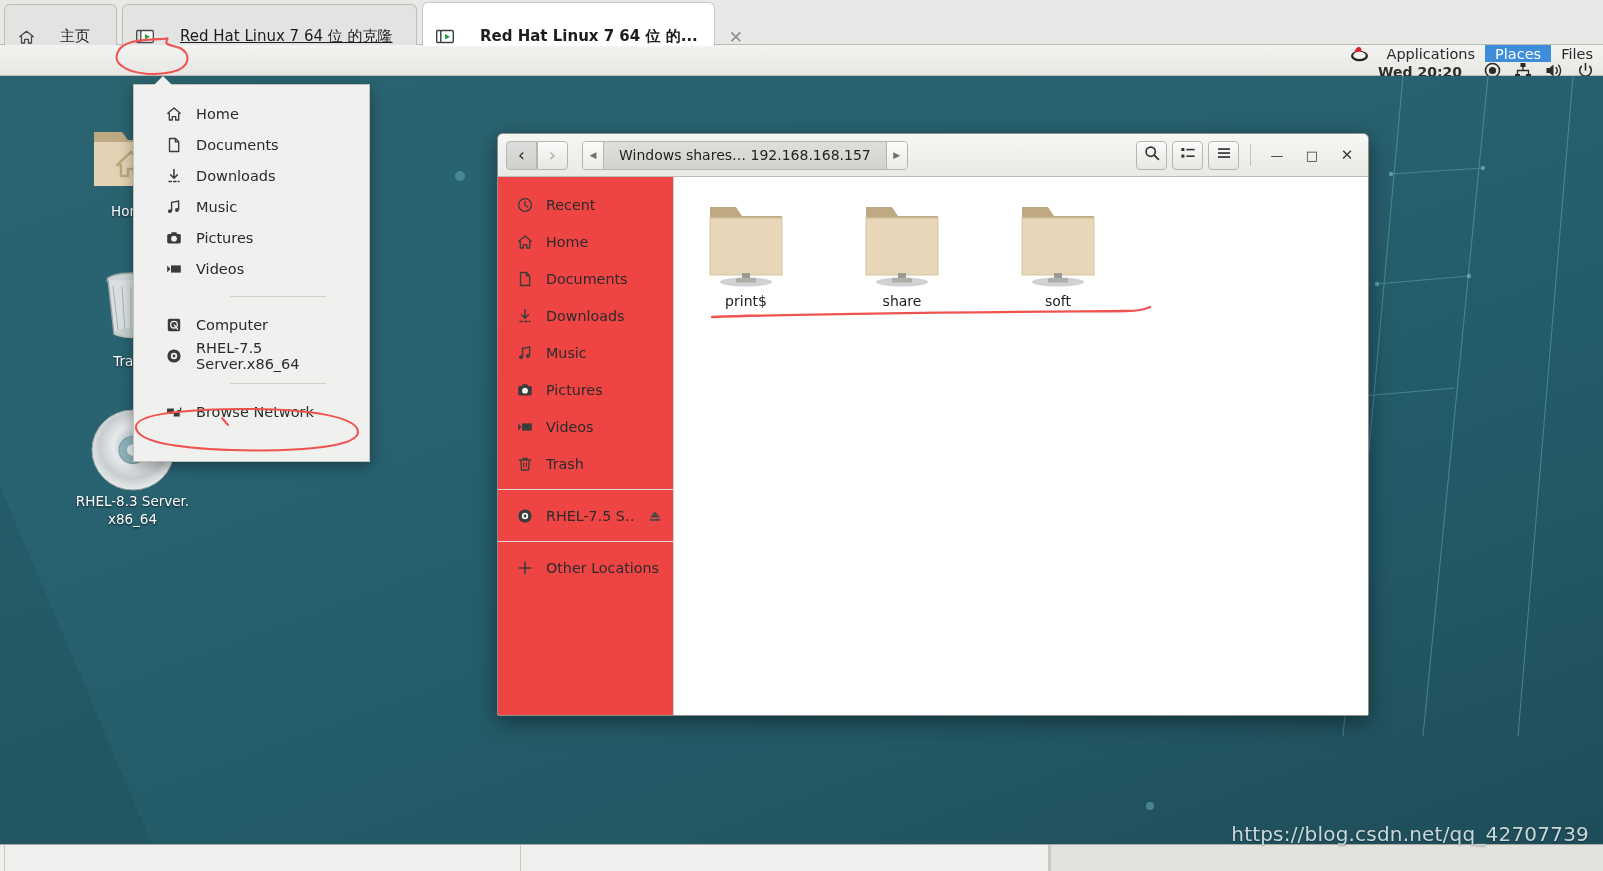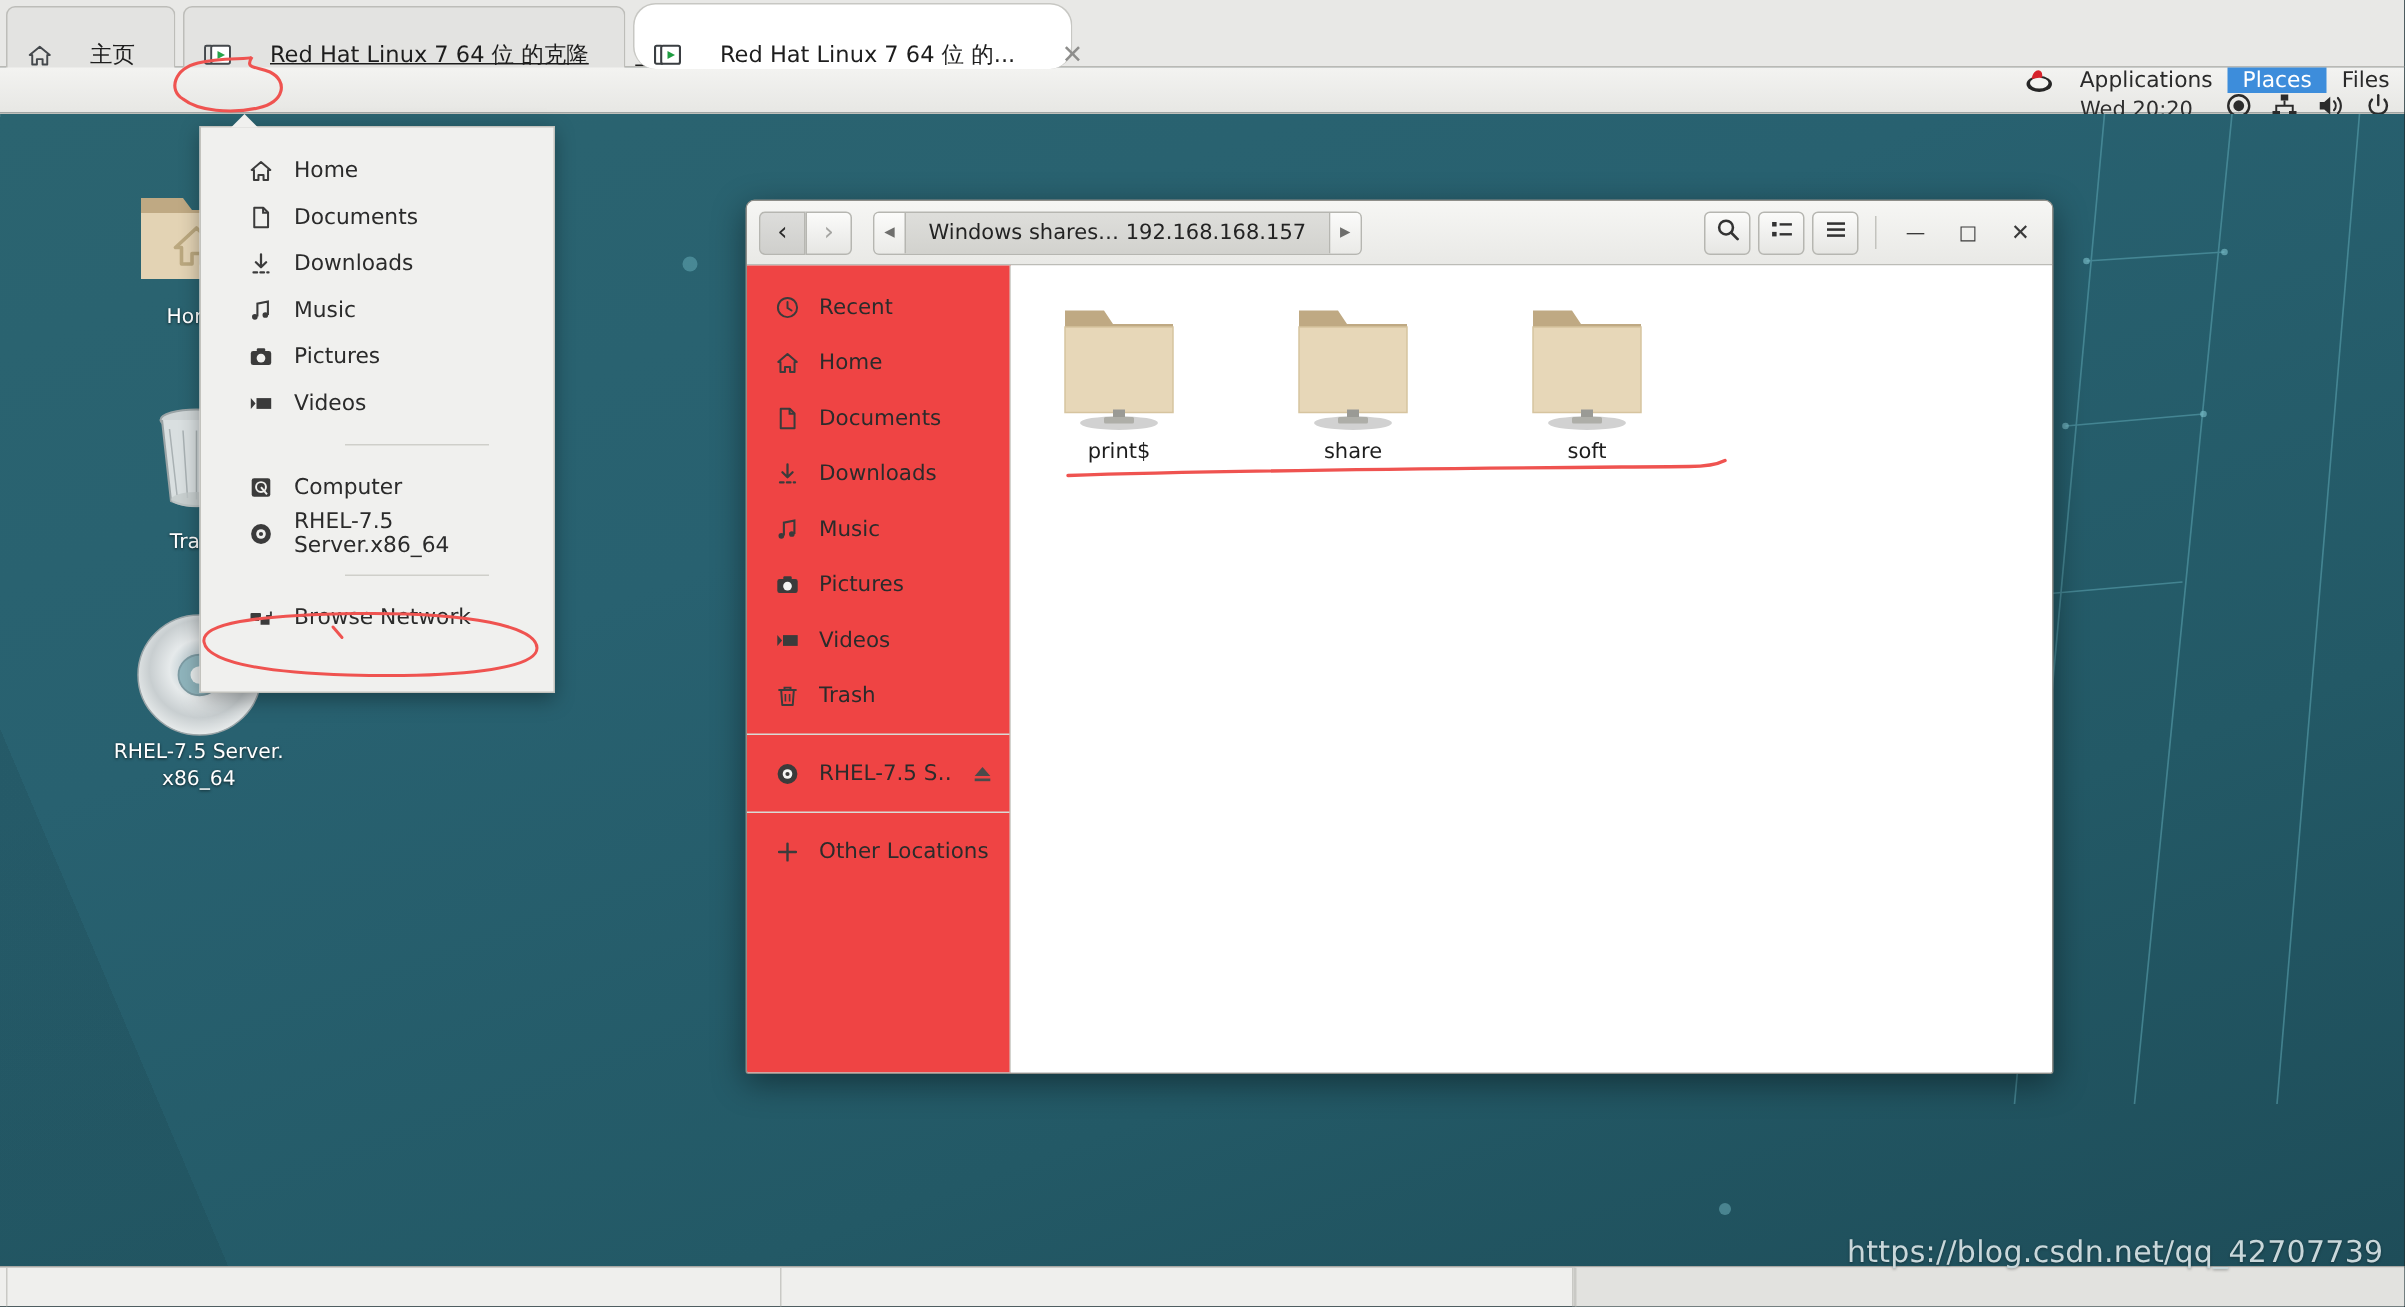--- a/index.html
+++ b/index.html
@@ -20,23 +20,22 @@
     position: absolute; top: 4px; height: 42px;
     background: #e3e3e1;
     border: 1px solid #bdbdb9;
     border-bottom: none;
     border-radius: 6px 6px 0 0;
     display: flex; align-items: flex-end; gap: 25px;
     padding: 0 10px 0 13px;
     font-size: 15px; color: #1d1d1d;
   }
   .vm-tab.active {
-    background: #ffffff; font-weight: normal; z-index: 5;
+    background: #ffffff; font-weight: bold; z-index: 5;
     border-color: #c7c7c3;
-    border-radius: 15px;
   }
   .vm-tab-ico { display: inline-flex; flex: 0 0 auto; }
   .vm-tab-label { white-space: nowrap; }
   .vm-tab-close {
     margin-left: 6px; color: #9a9a98; font-size: 17px; line-height: 1;
     cursor: pointer; flex: 0 0 auto; font-family: "DejaVu Sans", sans-serif;
   }
   .vm-tab.active .vm-tab-close { color: #8d8d8b; }
 
   
@@ -49,21 +48,21 @@
   }
   .tb-left { display: flex; align-items: center; height: 100%; }
   .rh-logo { margin: 0 7px 0 9px; display: inline-flex; }
   .tb-item {
     padding: 0 10px; height: 100%;
     display: flex; align-items: center; cursor: pointer;
   }
   .tb-item.hl { background: #3d8ddb; color: #fff; }
   .tb-right {
     margin-left: auto; display: flex; align-items: center; gap: 13px;
-    padding-right: 9px; font-size: 14px; color: #2d2d2d;
+    padding-right: 9px; font-size: 14px; color: #2d2d2d; font-weight: bold;
   }
   .tb-clock { margin-right: 9px; }
 
   
   .desktop {
     position: absolute; left: 0; top: 76px; width: 1603px; height: 768px;
     background:
       linear-gradient(113deg, rgba(255,255,255,.045) 0 1px, transparent 1px 120px),
       linear-gradient(113deg, rgba(255,255,255,.03) 0 1px, transparent 1px 61px),
       linear-gradient(67deg, rgba(0,0,0,.07) 0 140px, transparent 140px 300px),
@@ -343,21 +342,21 @@
               <stop offset="42%" stop-color="#e6eaeb"></stop>
               <stop offset="70%" stop-color="#c8ced0"></stop>
               <stop offset="100%" stop-color="#eef1f1"></stop>
             </radialGradient>
           </defs>
           <ellipse cx="47" cy="44" rx="41" ry="40" fill="url(#dg)" stroke="#9ba5a8" stroke-width="1"></ellipse>
           <ellipse cx="47" cy="44" rx="14" ry="13.5" fill="#8fb4bc" stroke="#7d9ba3" stroke-width="1.2"></ellipse>
           <ellipse cx="47" cy="44" rx="6" ry="5.8" fill="#e9eeee"></ellipse>
         </svg>
       </span>
-      <span style="white-space:pre-line;">RHEL-7.5 Server.
+      <span style="white-space:pre-line;">RHEL-8.3 Server.
 x86_64</span>
     </div>
   </div>
 
   <div class="places-menu">
 
     <div class="pm-item">
       <span class="pm-ico">
         <svg width="16" height="16" viewBox="0 0 16 16">
             <path d="M8 2 1.8 7.3h1.5V14h3v-3.4h3.4V14h3V7.3h1.5z" fill="none" stroke="#3b3b3b" stroke-width="1.35" stroke-linejoin="round"></path>

